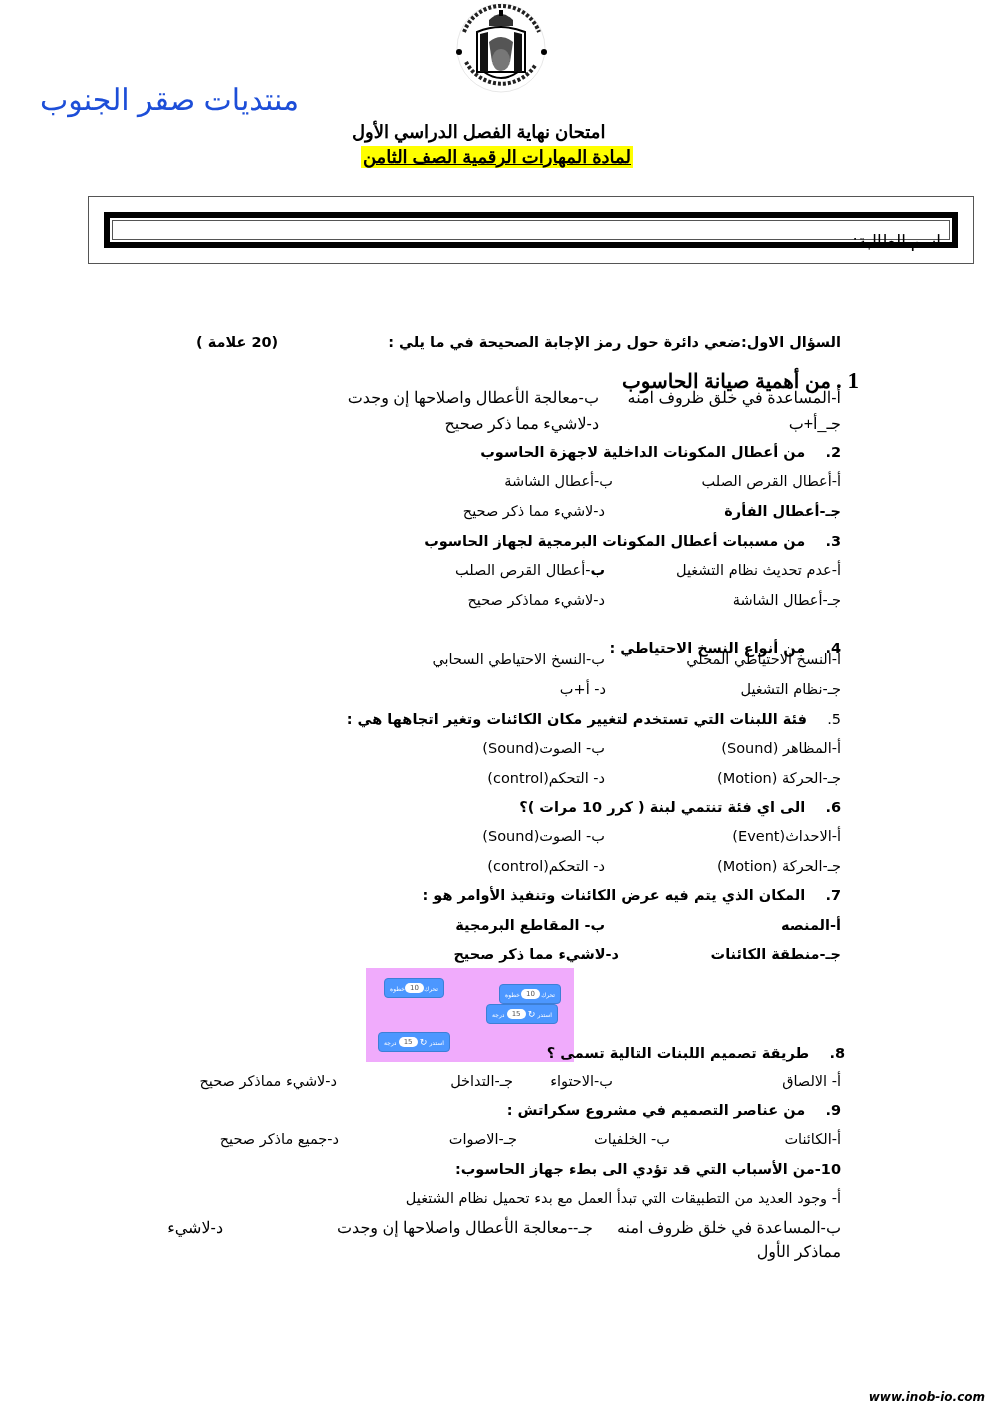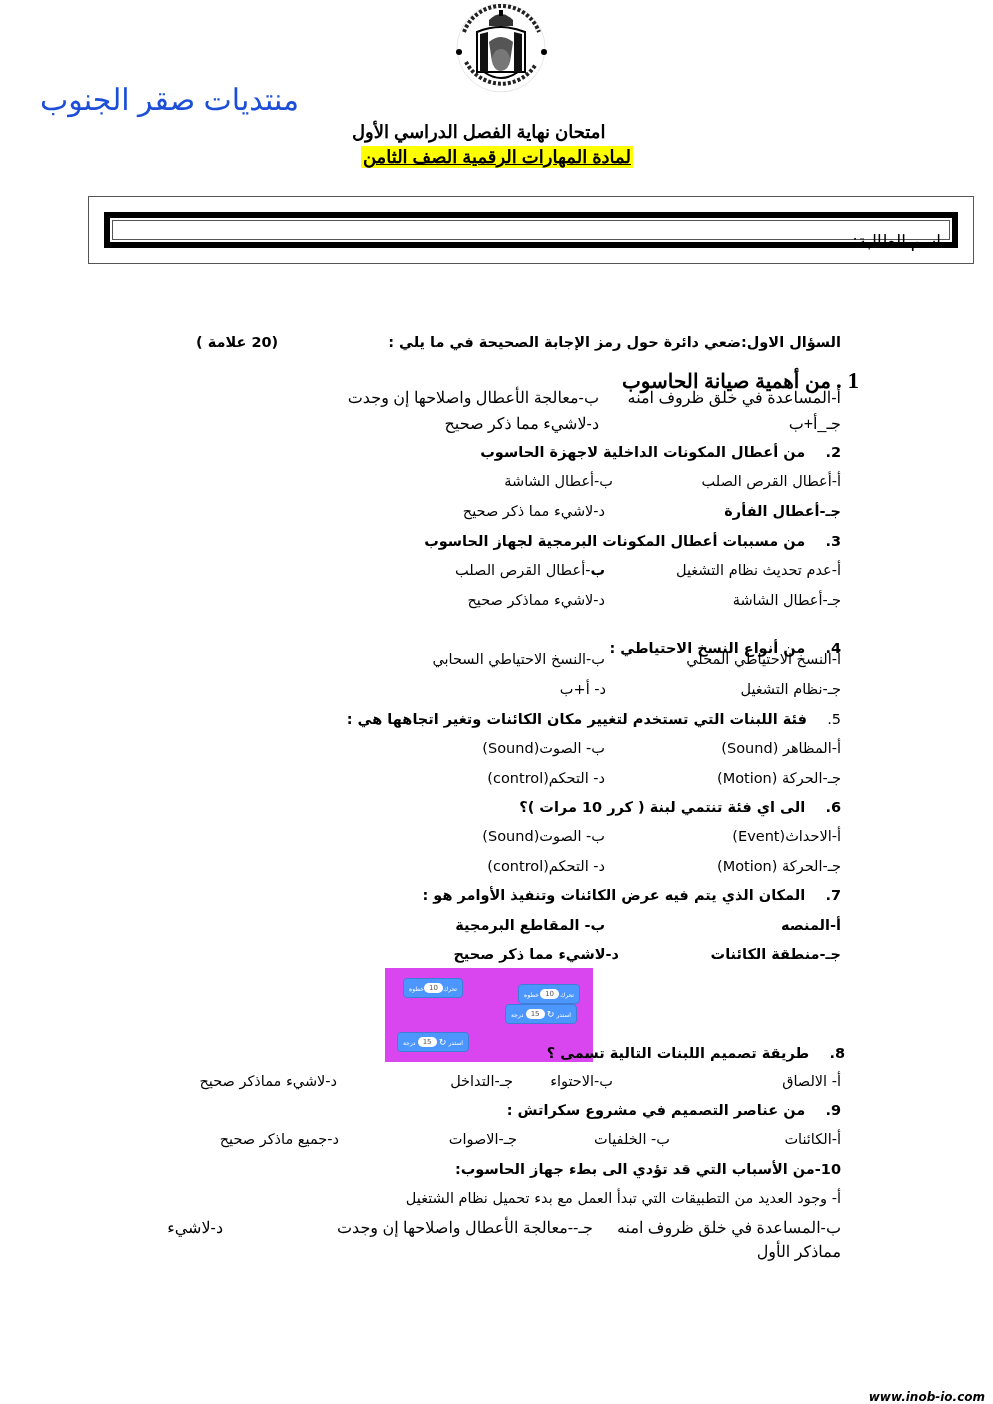--- a/index.html
+++ b/index.html
@@ -17,21 +17,21 @@
   .name-box-outer { left: 88px; top: 196px; width: 886px; height: 68px; border: 1px solid #555; box-sizing: border-box; padding: 15px; }
   .name-box-mid { width: 100%; height: 100%; border: 6px solid #000; box-sizing: border-box; padding: 2px; }
   .name-box-inner { width: 100%; height: 100%; border: 1px solid #555; box-sizing: border-box; position: relative; }
   .name-label { right: 8px; top: 10px; font-family: "Liberation Sans", sans-serif; font-size: 17px; white-space: nowrap; }
 
   .q-head { font-family: "DejaVu Sans", sans-serif; font-weight: bold; font-size: 14.5px; white-space: nowrap; }
   .opt { font-family: "DejaVu Sans", sans-serif; font-size: 14.5px; white-space: nowrap; }
   .opt-serif { font-family: "Liberation Sans", sans-serif; font-size: 16px; white-space: nowrap; letter-spacing: 0.5px; }
   .bold { font-weight: bold; }
 
-  .scratch-area { left: 385px; top: 968px; width: 208px; height: 94px; background: #d946ef; }
+  .scratch-area { left: 366px; top: 968px; width: 208px; height: 94px; background: #f0abfc; }
   .block { position: absolute; height: 20px; background: #4c97ff; border: 1px solid #3d7fd6; border-radius: 4px; color: #fff; font-size: 6px; display: flex; align-items: center; justify-content: space-between; padding: 0 5px; box-sizing: border-box; direction: rtl; font-family: "DejaVu Sans", sans-serif; }
   .block .pill { background: #fff; color: #555; border-radius: 8px; padding: 1px 5px; font-size: 7px; }
   .footer-url { right: 8px; top: 1390px; font-family: "DejaVu Sans", sans-serif; font-weight: bold; font-style: italic; font-size: 12px; white-space: nowrap; }
 </style>
 </head>
 <body>
 
 <div class="abs site-name rtl">منتديات صقر الجنوب</div>
 
 <div class="abs emblem">

